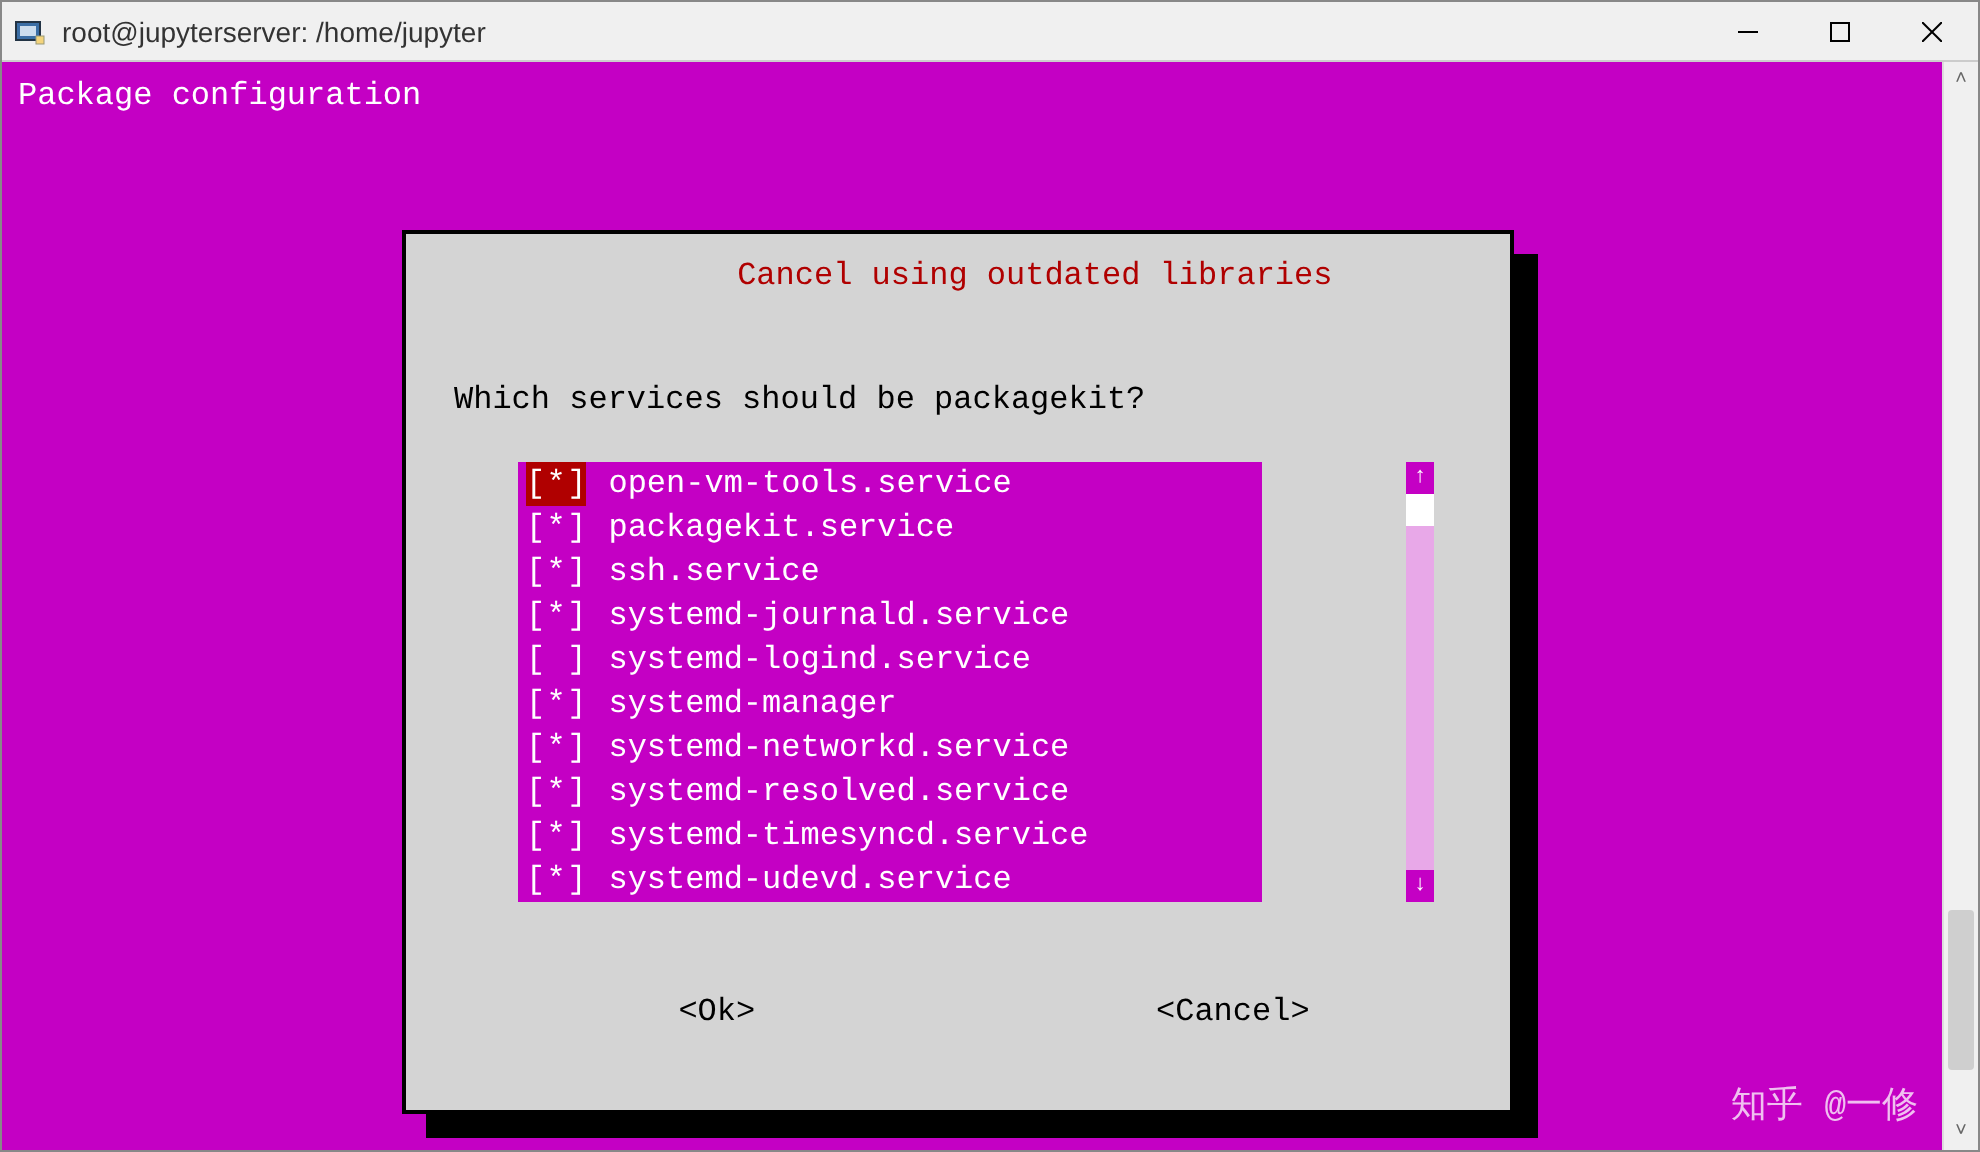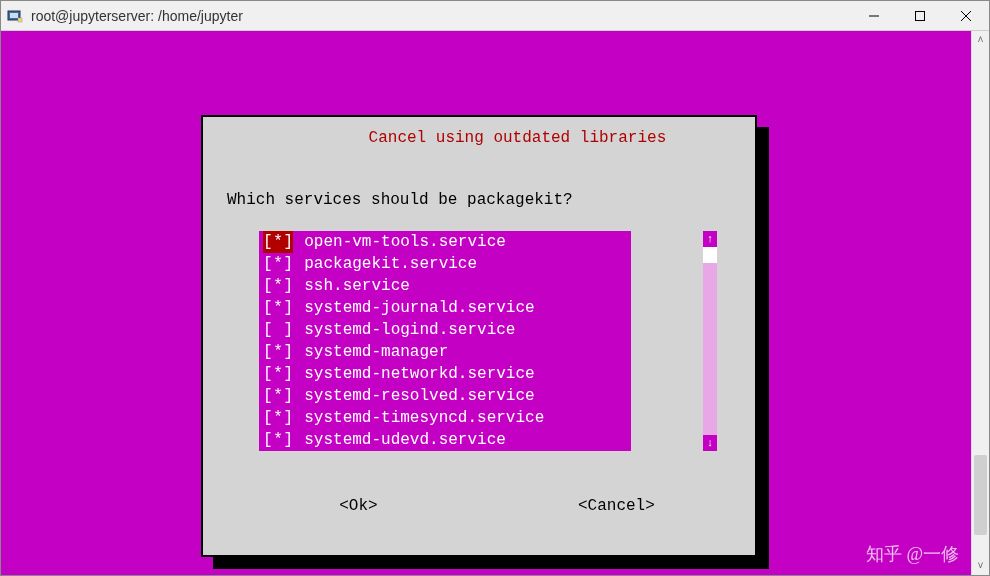--- a/index.html
+++ b/index.html
@@ -183,21 +183,21 @@
   bottom: 40px;
   height: 80px;
   background: #cfcfcf;
   border-radius: 2px;
 }
 .watermark {
   position: absolute;
   right: 30px;
   bottom: 10px;
   color: rgba(255,255,255,0.75);
-  font-family: Liberation Serif, serif;
+  font-family: Liberation Mono, monospace;
   font-size: 18px;
 }
 </style>
 </head>
 <body>
 
 <div class="window">
   <div class="titlebar">
     <span class="app-icon">
       <svg viewBox="0 0 16 16">
@@ -221,20 +221,21 @@
       <div class="win-btn">
         <svg viewBox="0 0 10 10">
             <line x1="0" y1="0" x2="10" y2="10" stroke="#000" stroke-width="1"></line>
             <line x1="10" y1="0" x2="0" y2="10" stroke="#000" stroke-width="1"></line>
           </svg>
       </div>
     </div>
   </div>
 
   <div class="terminal">
+    <div class="pkg-config">Package configuration</div>
 
     <div class="dialog-shadow"></div>
     <div class="dialog">
       <div class="dialog-title-wrap">
         <span class="dialog-title">Cancel using outdated libraries</span>
       </div>
       <div class="prompt">Which services should be packagekit?</div>
 
       <div class="list-box" id="list-box"><div class="list-row highlight"><span class="cb-open">[</span><span class="cb-mark">*</span><span class="cb-close">]</span><span class="label">open-vm-tools.service</span></div><div class="list-row"><span class="cb-open">[</span><span class="cb-mark">*</span><span class="cb-close">]</span><span class="label">packagekit.service</span></div><div class="list-row"><span class="cb-open">[</span><span class="cb-mark">*</span><span class="cb-close">]</span><span class="label">ssh.service</span></div><div class="list-row"><span class="cb-open">[</span><span class="cb-mark">*</span><span class="cb-close">]</span><span class="label">systemd-journald.service</span></div><div class="list-row"><span class="cb-open">[</span><span class="cb-mark"> </span><span class="cb-close">]</span><span class="label">systemd-logind.service</span></div><div class="list-row"><span class="cb-open">[</span><span class="cb-mark">*</span><span class="cb-close">]</span><span class="label">systemd-manager</span></div><div class="list-row"><span class="cb-open">[</span><span class="cb-mark">*</span><span class="cb-close">]</span><span class="label">systemd-networkd.service</span></div><div class="list-row"><span class="cb-open">[</span><span class="cb-mark">*</span><span class="cb-close">]</span><span class="label">systemd-resolved.service</span></div><div class="list-row"><span class="cb-open">[</span><span class="cb-mark">*</span><span class="cb-close">]</span><span class="label">systemd-timesyncd.service</span></div><div class="list-row"><span class="cb-open">[</span><span class="cb-mark">*</span><span class="cb-close">]</span><span class="label">systemd-udevd.service</span></div></div>
 

